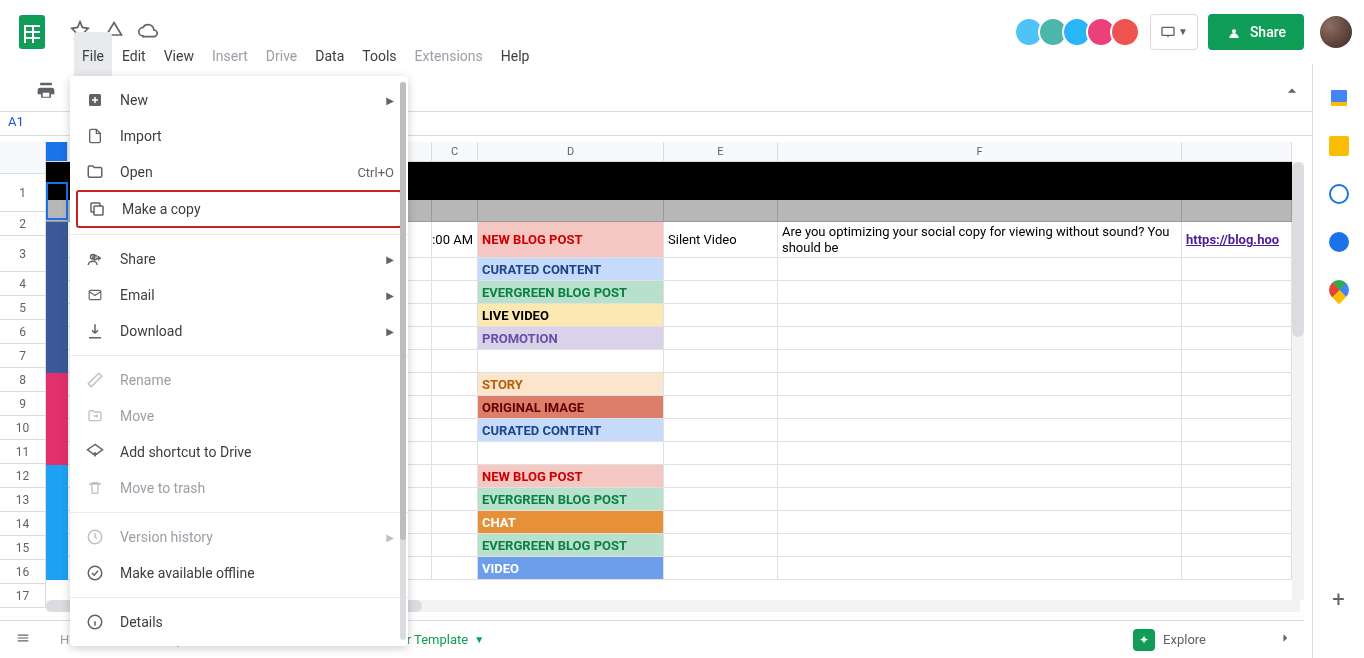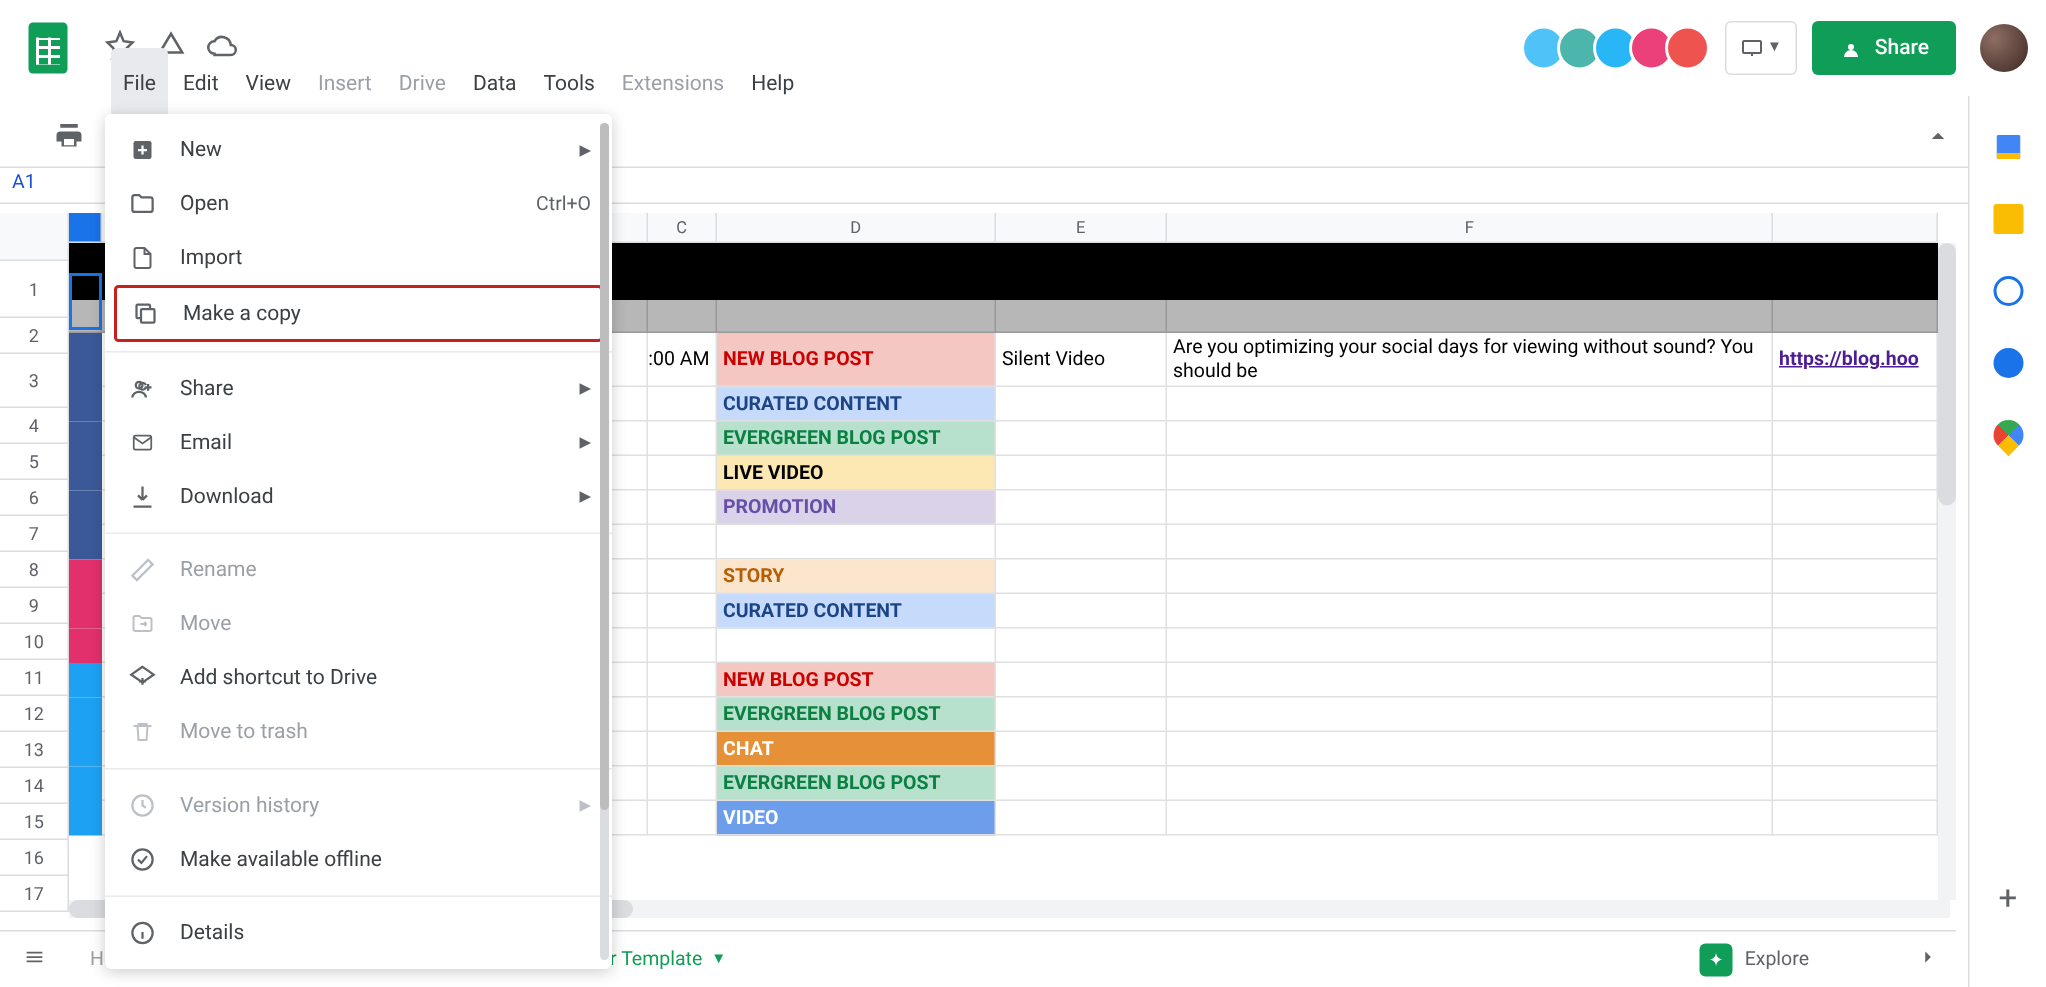--- a/index.html
+++ b/index.html
@@ -258,21 +258,21 @@
         <div class="cell c7"></div>
     </div>
 
     <div class="sel-border"></div>
   <div class="g-row" style="height: 36px;">
         <div class="cell c1 side-a-fb" style="border-color: rgba(255, 255, 255, 0);"></div>
         <div class="cell c2"></div>
         <div class="cell c3">7:00 AM</div>
         <div class="cell c4 ctype-newblog">NEW BLOG POST</div>
         <div class="cell c5">Silent Video</div>
-        <div class="cell c6">Are you optimizing your social days for viewing without sound? You should be</div>
+        <div class="cell c6">Are you optimizing your social copy for viewing without sound? You should be</div>
         <div class="cell c7">https://blog.hoo</div>
       </div>
       <div class="g-row">
         <div class="cell c1 side-a-fb" style="border-color: rgba(255, 255, 255, 0);"></div>
         <div class="cell c2"></div>
         <div class="cell c3"></div>
         <div class="cell c4 ctype-curated">CURATED CONTENT</div>
         <div class="cell c5"></div>
         <div class="cell c6"></div>
         <div class="cell c7" style="text-decoration: none;"></div>
@@ -311,20 +311,29 @@
         <div class="cell c4"></div>
         <div class="cell c5"></div>
         <div class="cell c6"></div>
         <div class="cell c7" style="text-decoration: none;"></div>
       </div>
       <div class="g-row">
         <div class="cell c1 side-a-insta" style="border-color: rgba(255, 255, 255, 0);"></div>
         <div class="cell c2"></div>
         <div class="cell c3"></div>
         <div class="cell c4 ctype-story">STORY</div>
+        <div class="cell c5"></div>
+        <div class="cell c6"></div>
+        <div class="cell c7" style="text-decoration: none;"></div>
+      </div>
+      <div class="g-row">
+        <div class="cell c1 side-a-insta" style="border-color: rgba(255, 255, 255, 0);"></div>
+        <div class="cell c2"></div>
+        <div class="cell c3"></div>
+        <div class="cell c4 ctype-original">ORIGINAL IMAGE</div>
         <div class="cell c5"></div>
         <div class="cell c6"></div>
         <div class="cell c7" style="text-decoration: none;"></div>
       </div>
       <div class="g-row">
         <div class="cell c1 side-a-insta" style="border-color: rgba(255, 255, 255, 0);"></div>
         <div class="cell c2"></div>
         <div class="cell c3"></div>
         <div class="cell c4 ctype-curated">CURATED CONTENT</div>
         <div class="cell c5"></div>
@@ -404,35 +413,35 @@
         <svg width="18" height="18" viewBox="0 0 24 24" fill="#5f6368">
           <rect x="4" y="4" width="16" height="16" rx="2"></rect>
           <path d="M12 8v8M8 12h8" stroke="#fff" stroke-width="2"></path>
         </svg>
       </span>
     <span class="label">New</span>
     <span class="submenu-arrow">▶</span>
   </div>
   <div class="row">
     <span class="icon-slot">
-        <svg width="18" height="18" viewBox="0 0 24 24" fill="none" stroke="#5f6368" stroke-width="2">
-          <path d="M3 6a2 2 0 012-2h4l2 2h8a2 2 0 012 2v9a2 2 0 01-2 2H5a2 2 0 01-2-2z"></path>
-        </svg>
-      </span>
-    <span class="label">Open</span>
-    <span class="shortcut">Ctrl+O</span>
-  </div>
-  <div class="row">
-    <span class="icon-slot">
         <svg width="16" height="18" viewBox="0 0 24 24" fill="none" stroke="#5f6368" stroke-width="2">
           <path d="M14 2H6a2 2 0 00-2 2v16a2 2 0 002 2h12a2 2 0 002-2V8z"></path>
           <path d="M14 2v6h6"></path>
         </svg>
       </span>
     <span class="label">Import</span>
+  </div>
+  <div class="row">
+    <span class="icon-slot">
+        <svg width="18" height="18" viewBox="0 0 24 24" fill="none" stroke="#5f6368" stroke-width="2">
+          <path d="M3 6a2 2 0 012-2h4l2 2h8a2 2 0 012 2v9a2 2 0 01-2 2H5a2 2 0 01-2-2z"></path>
+        </svg>
+      </span>
+    <span class="label">Open</span>
+    <span class="shortcut">Ctrl+O</span>
   </div>
   <div class="row highlighted">
     <span class="icon-slot">
         <svg width="18" height="18" viewBox="0 0 24 24" fill="none" stroke="#5f6368" stroke-width="2">
           <rect x="8" y="8" width="12" height="12" rx="1"></rect>
           <path d="M16 8V5a1 1 0 00-1-1H5a1 1 0 00-1 1v10a1 1 0 001 1h3"></path>
         </svg>
       </span>
     <span class="label">Make a copy</span>
   </div>

